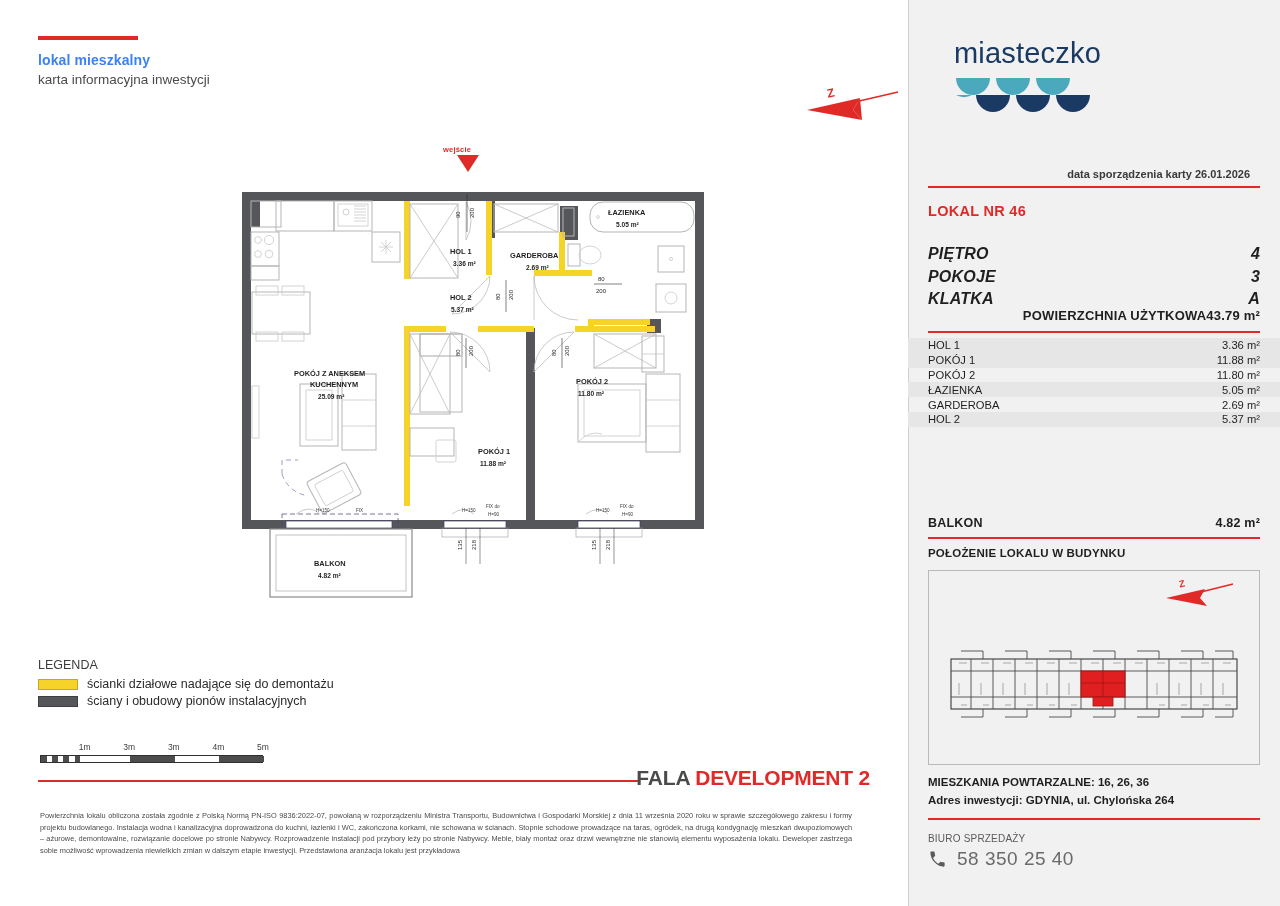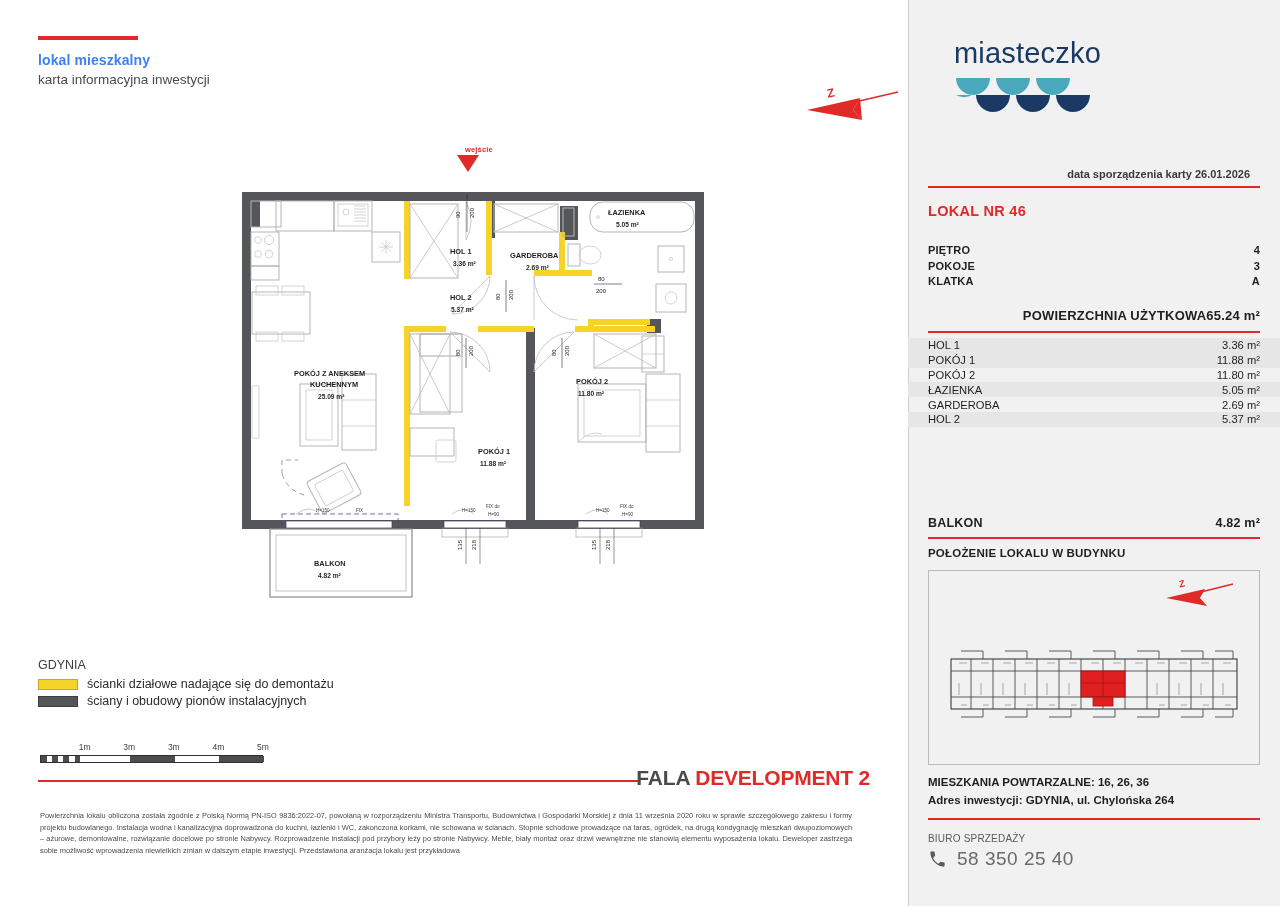--- a/index.html
+++ b/index.html
@@ -16,21 +16,21 @@
   .hdr-rule{position:absolute;left:38px;top:36px;width:100px;height:4px;background:#e02a28;}
   .hdr-t1{position:absolute;left:38px;top:52px;font-size:14px;font-weight:bold;color:#3b82f6;letter-spacing:.1px;}
   .hdr-t2{position:absolute;left:38px;top:72px;font-size:13.5px;color:#4b4b4b;}
 
   
   .north{position:absolute;left:805px;top:88px;width:95px;height:40px;}
   .north .zlab{position:absolute;left:22px;top:-2px;font-size:12px;font-weight:bold;color:#e02a28;
     transform:rotate(-12deg);}
 
   
-  .wejscie{position:absolute;left:443px;top:145px;width:50px;text-align:right;}
+  .wejscie{position:absolute;left:443px;top:145px;width:50px;text-align:left;}
   .wejscie .lbl{font-size:7.5px;font-weight:bold;color:#e02a28;letter-spacing:.2px;}
   .wejscie .tri{width:0;height:0;margin:1px auto 0;border-left:11px solid transparent;
     border-right:11px solid transparent;border-top:17px solid #e02a28;}
 
   
   .plan{position:absolute;left:238px;top:188px;width:470px;height:420px;}
   .plan svg{display:block;}
 
   
   .legend{position:absolute;left:38px;top:658px;}
@@ -65,22 +65,22 @@
   .logo .l1{font-size:29px;color:#1b3a63;letter-spacing:.2px;line-height:1.05;}
   .logo .l2{font-size:29px;color:#14539a;font-weight:bold;letter-spacing:.2px;line-height:1.05;}
   .waves{margin-top:8px;}
 
   .datarow{position:absolute;right:30px;top:168px;font-size:11px;color:#3a3a3a;font-weight:600;}
   .redrule{position:absolute;left:20px;width:332px;height:1.6px;background:#e02a28;}
 
   .lokal{position:absolute;left:20px;top:203px;font-size:14.5px;font-weight:bold;color:#e02a28;letter-spacing:.3px;}
 
   .specs{position:absolute;left:20px;right:20px;top:243px;}
-  .specs .r{display:flex;justify-content:space-between;font-size:11px;font-weight:bold;
-    color:#1f1f1f;line-height:1.42;letter-spacing:.2px;}
+  .specs .r{display:flex;justify-content:space-between;font-size:16px;font-weight:bold;
+    color:#1f1f1f;line-height:1.42;letter-spacing:.2px;font-style:italic;}
 
   .pu{position:absolute;left:20px;right:20px;top:308px;display:flex;justify-content:flex-end;
     font-size:13px;font-weight:bold;color:#1f1f1f;letter-spacing:.2px;}
 
   .rooms{position:absolute;left:0;right:0;top:338px;}
   .rooms .rr{display:flex;justify-content:space-between;padding:1.4px 20px;
     font-size:11.2px;color:#1f1f1f;}
   .rooms .rr.alt{background:#e6e6e6;}
   .rooms .rr .v{font-variant-numeric:tabular-nums;}
 
@@ -359,21 +359,21 @@
 
         <text class="rmname" x="338" y="196">POKÓJ 2</text>
         <text class="rmarea" x="340" y="208">11.80 m²</text>
 
         <text class="rmname" x="76" y="378">BALKON</text>
         <text class="rmarea" x="80" y="390">4.82 m²</text>
       </svg>
     </div>
 
     <div class="legend">
-      <div class="ttl">GDYNIA</div>
+      <div class="ttl">LEGENDA</div>
       <div class="row">
         <span class="sw y"></span>
         <span class="txt">ścianki działowe nadające się do demontażu</span>
       </div>
       <div class="row">
         <span class="sw g"></span>
         <span class="txt">ściany i obudowy pionów instalacyjnych</span>
       </div>
     </div>
 
@@ -443,21 +443,21 @@
         <span>3</span>
       </div>
       <div class="r">
         <span>KLATKA</span>
         <span>A</span>
       </div>
     </div>
 
     <div class="pu">
       <span>POWIERZCHNIA UŻYTKOWA</span>
-      <span>65.24 m²</span>
+      <span>43.79 m²</span>
     </div>
     <div class="redrule" style="top:331px"></div>
 
     <div class="rooms">
       <div class="rr alt">
         <span class="n">HOL 1</span>
         <span class="v">3.36 m²</span>
       </div>
       <div class="rr alt">
         <span class="n">POKÓJ 1</span>

